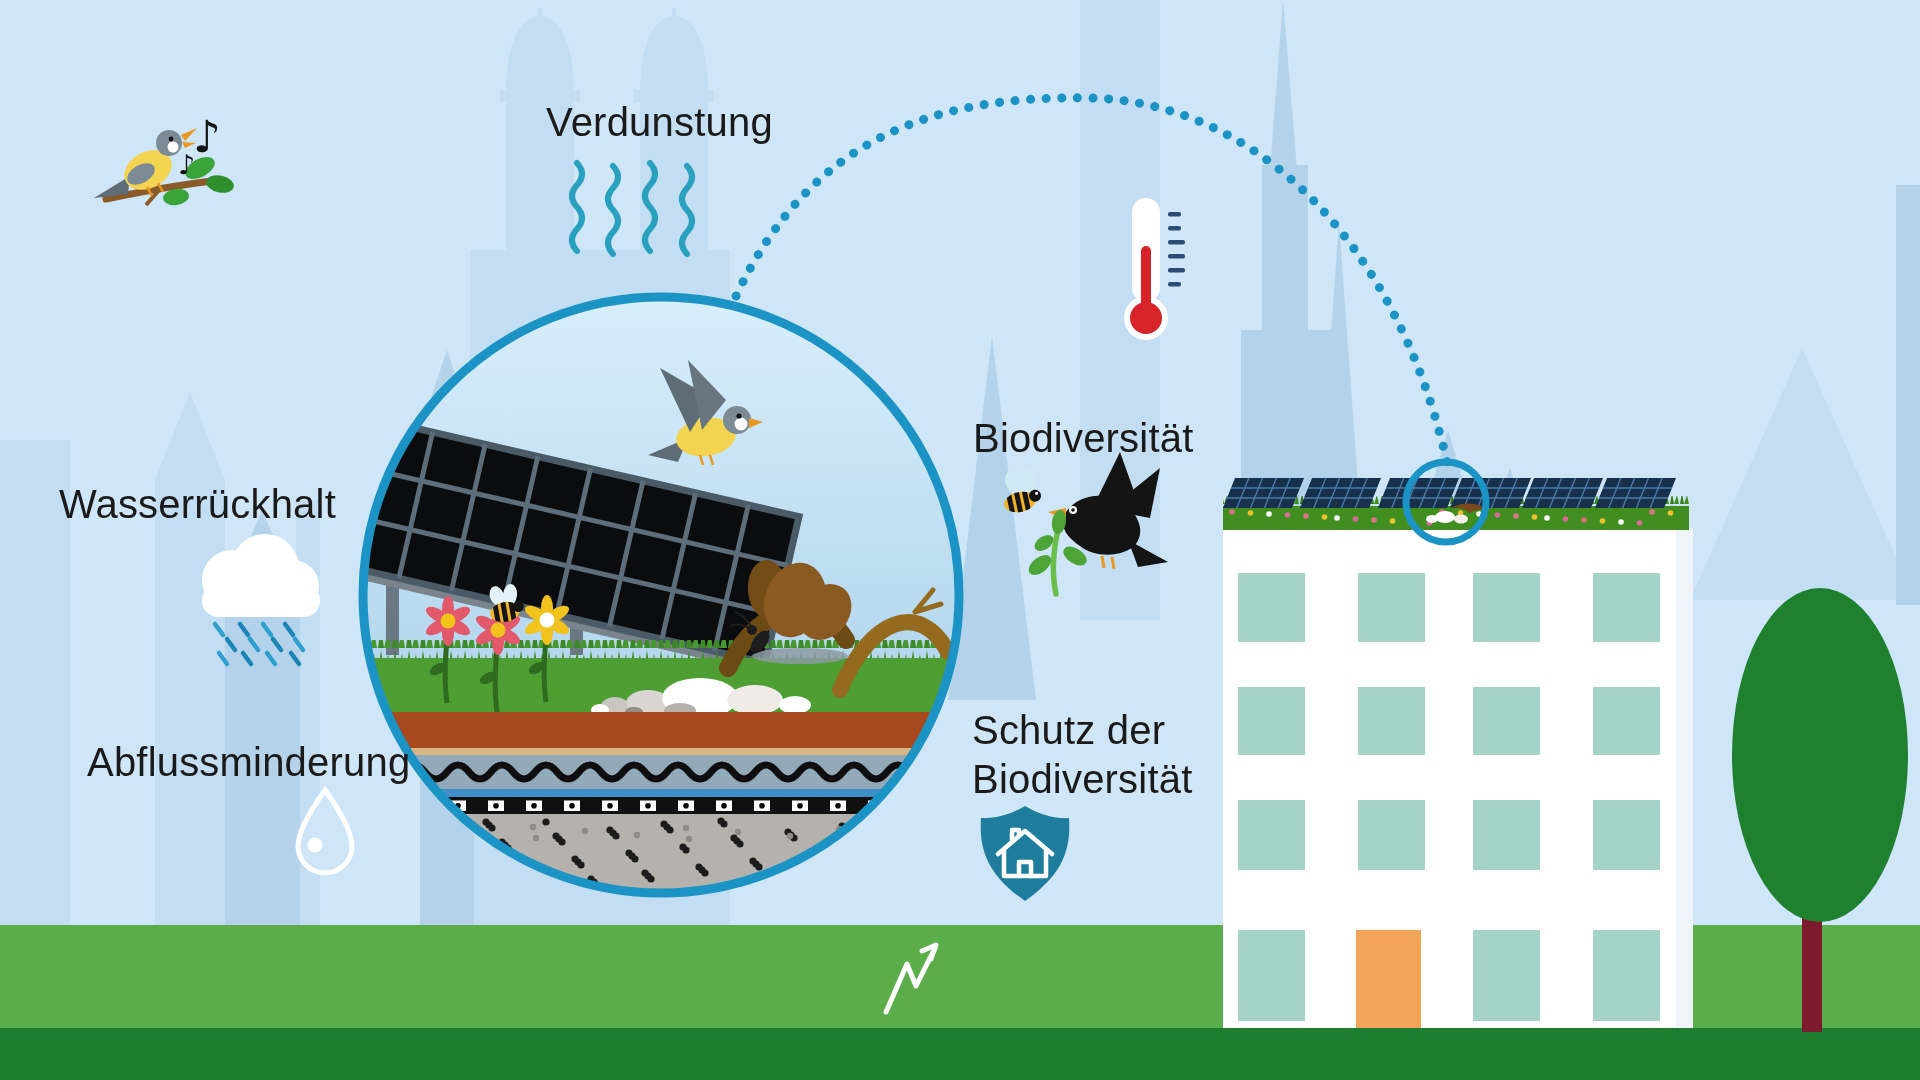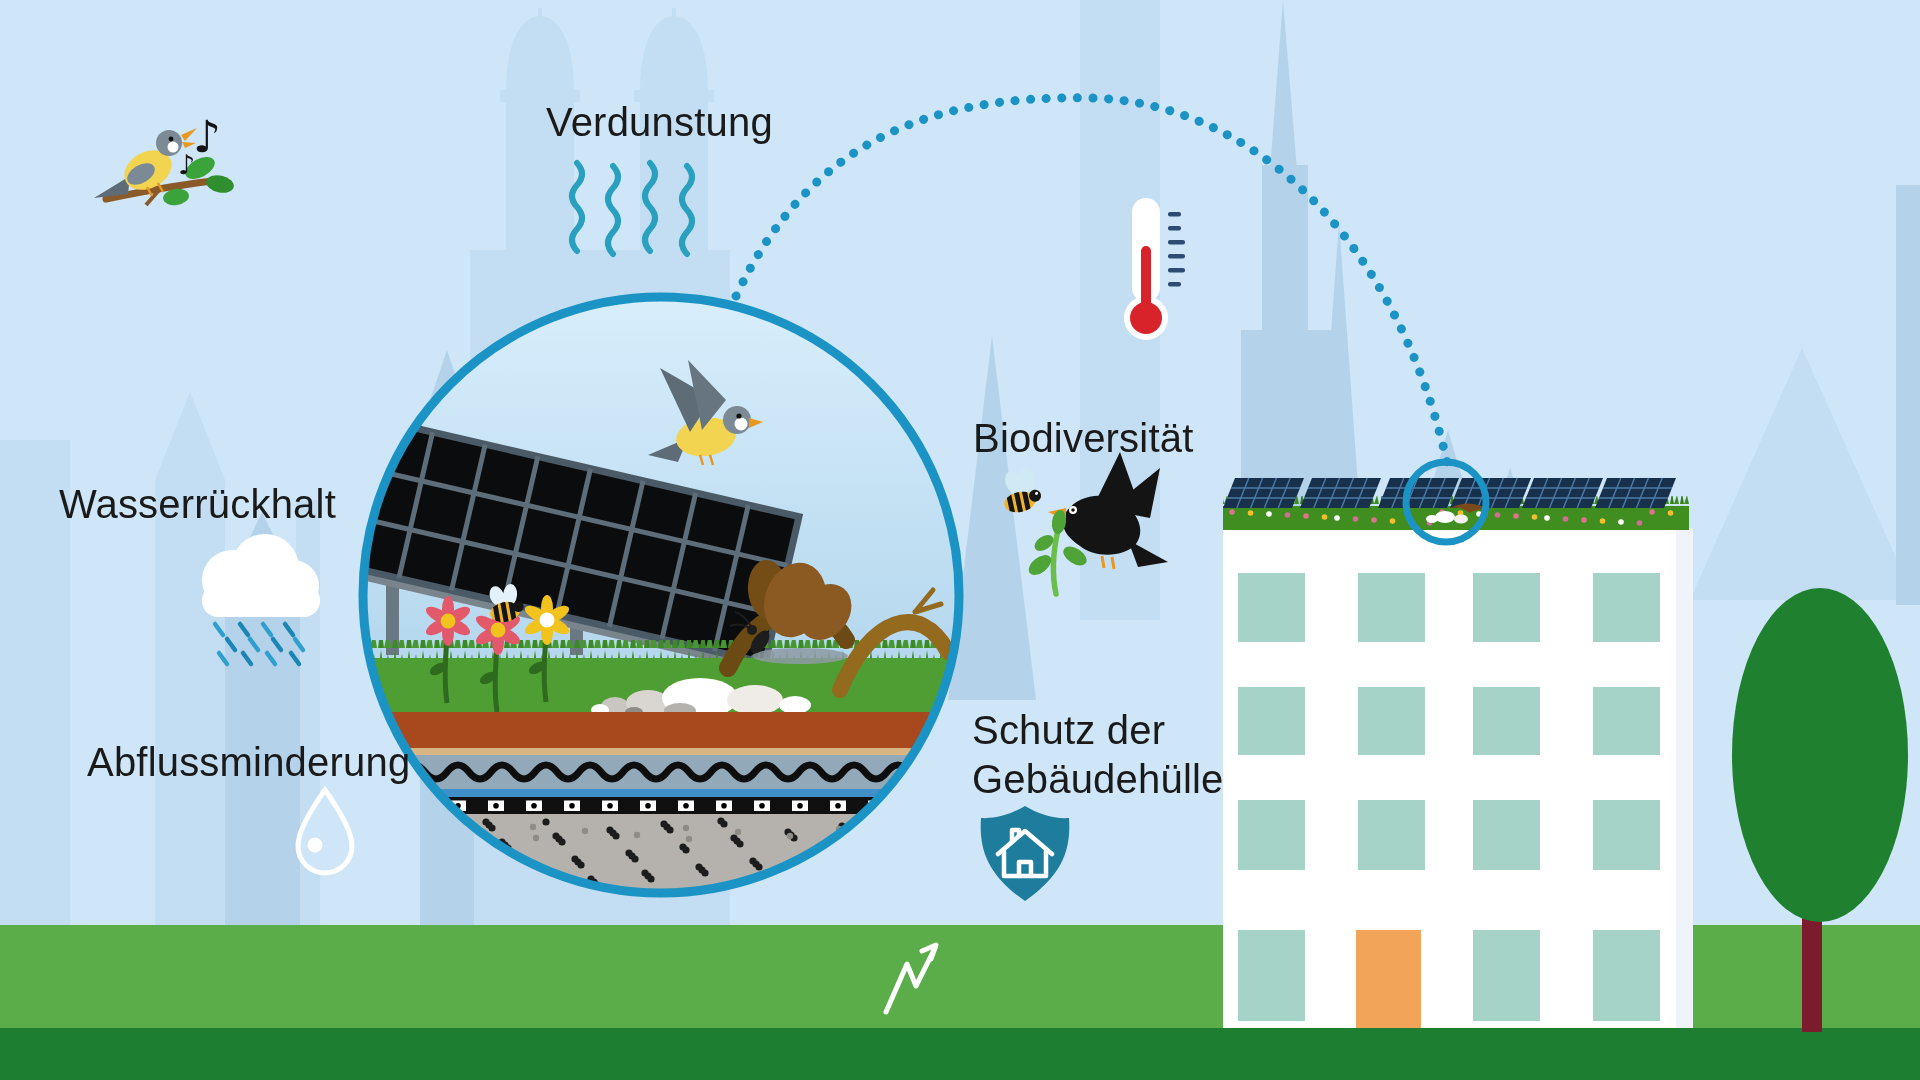--- a/index.html
+++ b/index.html
@@ -585,14 +585,14 @@
     <path d="M886,1012 L907,964 L916,986 L935,948"></path>
     <path d="M922,951 L936,945 L931,959"></path>
   </g>
 </svg>
 
 <div class="label" id="lbl-evaporation">Verdunstung</div>
 <div class="label" id="lbl-biodiversity">Biodiversität</div>
 <div class="label" id="lbl-water">Wasserrückhalt</div>
 <div class="label" id="lbl-runoff">Abflussminderung</div>
 <div class="label" id="lbl-envelope">Schutz der
-Gebäudehülle</div>
+Biodiversität</div>
 
 </div>
 </body></html>

